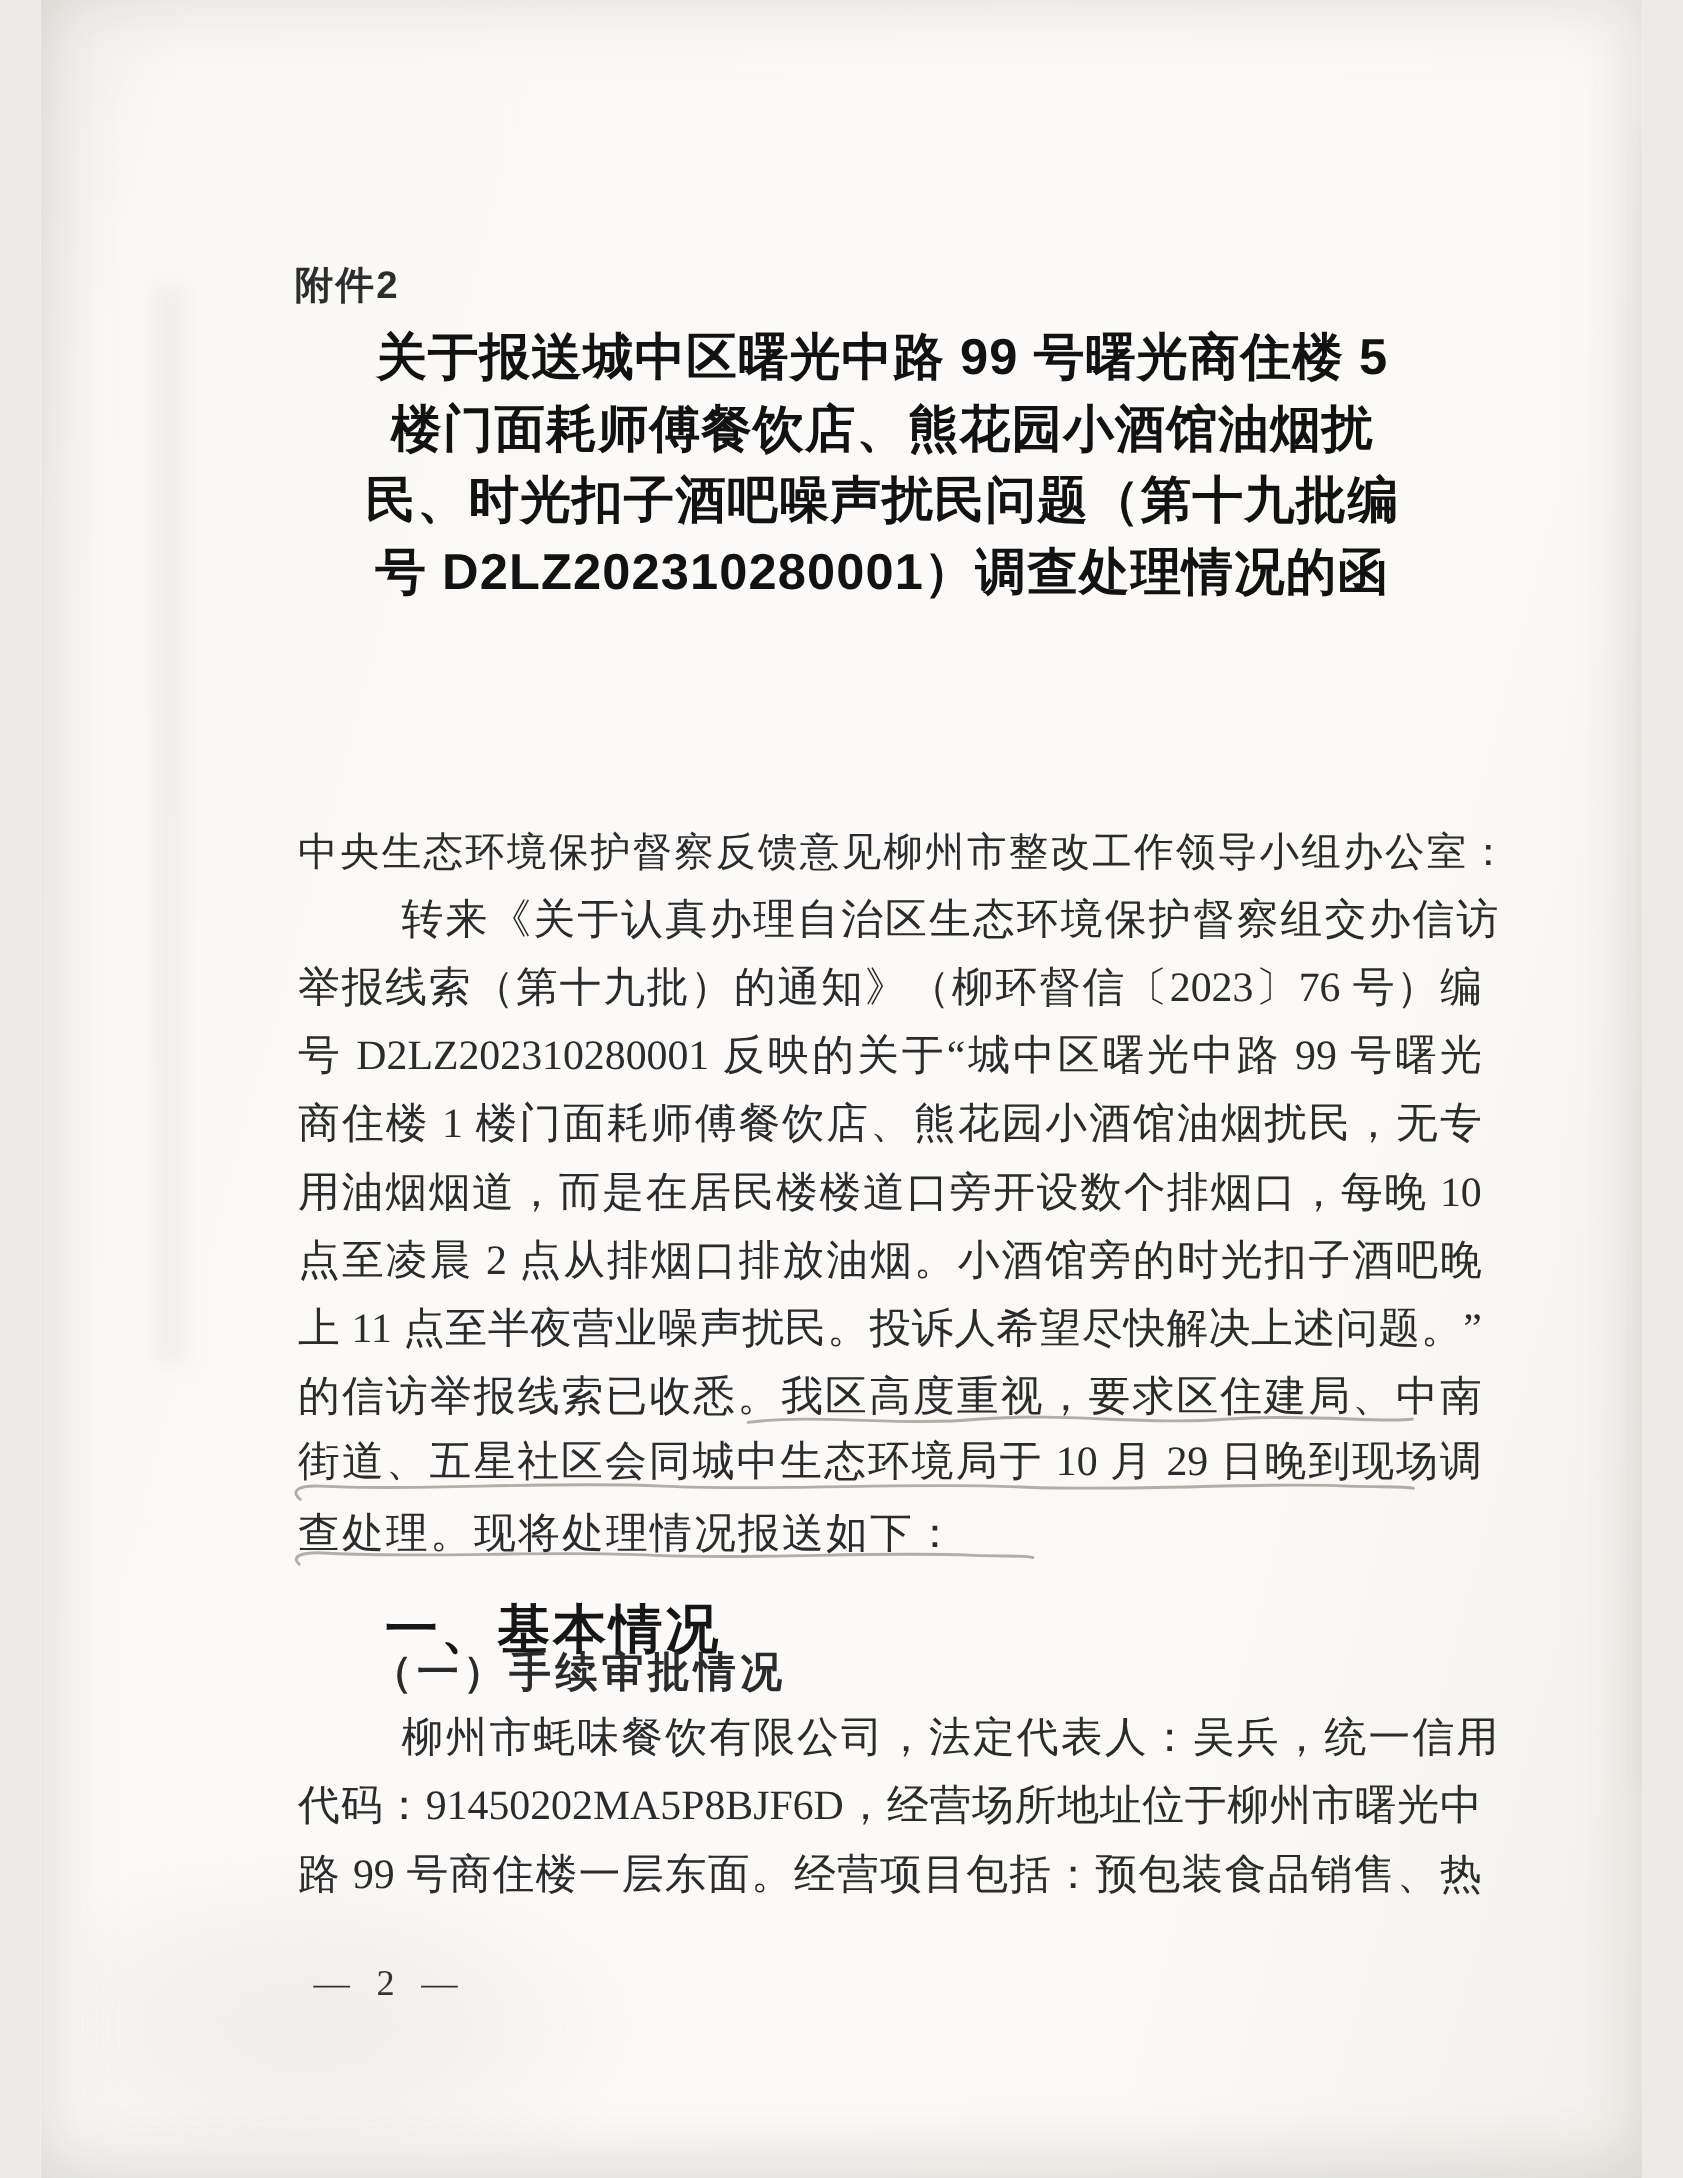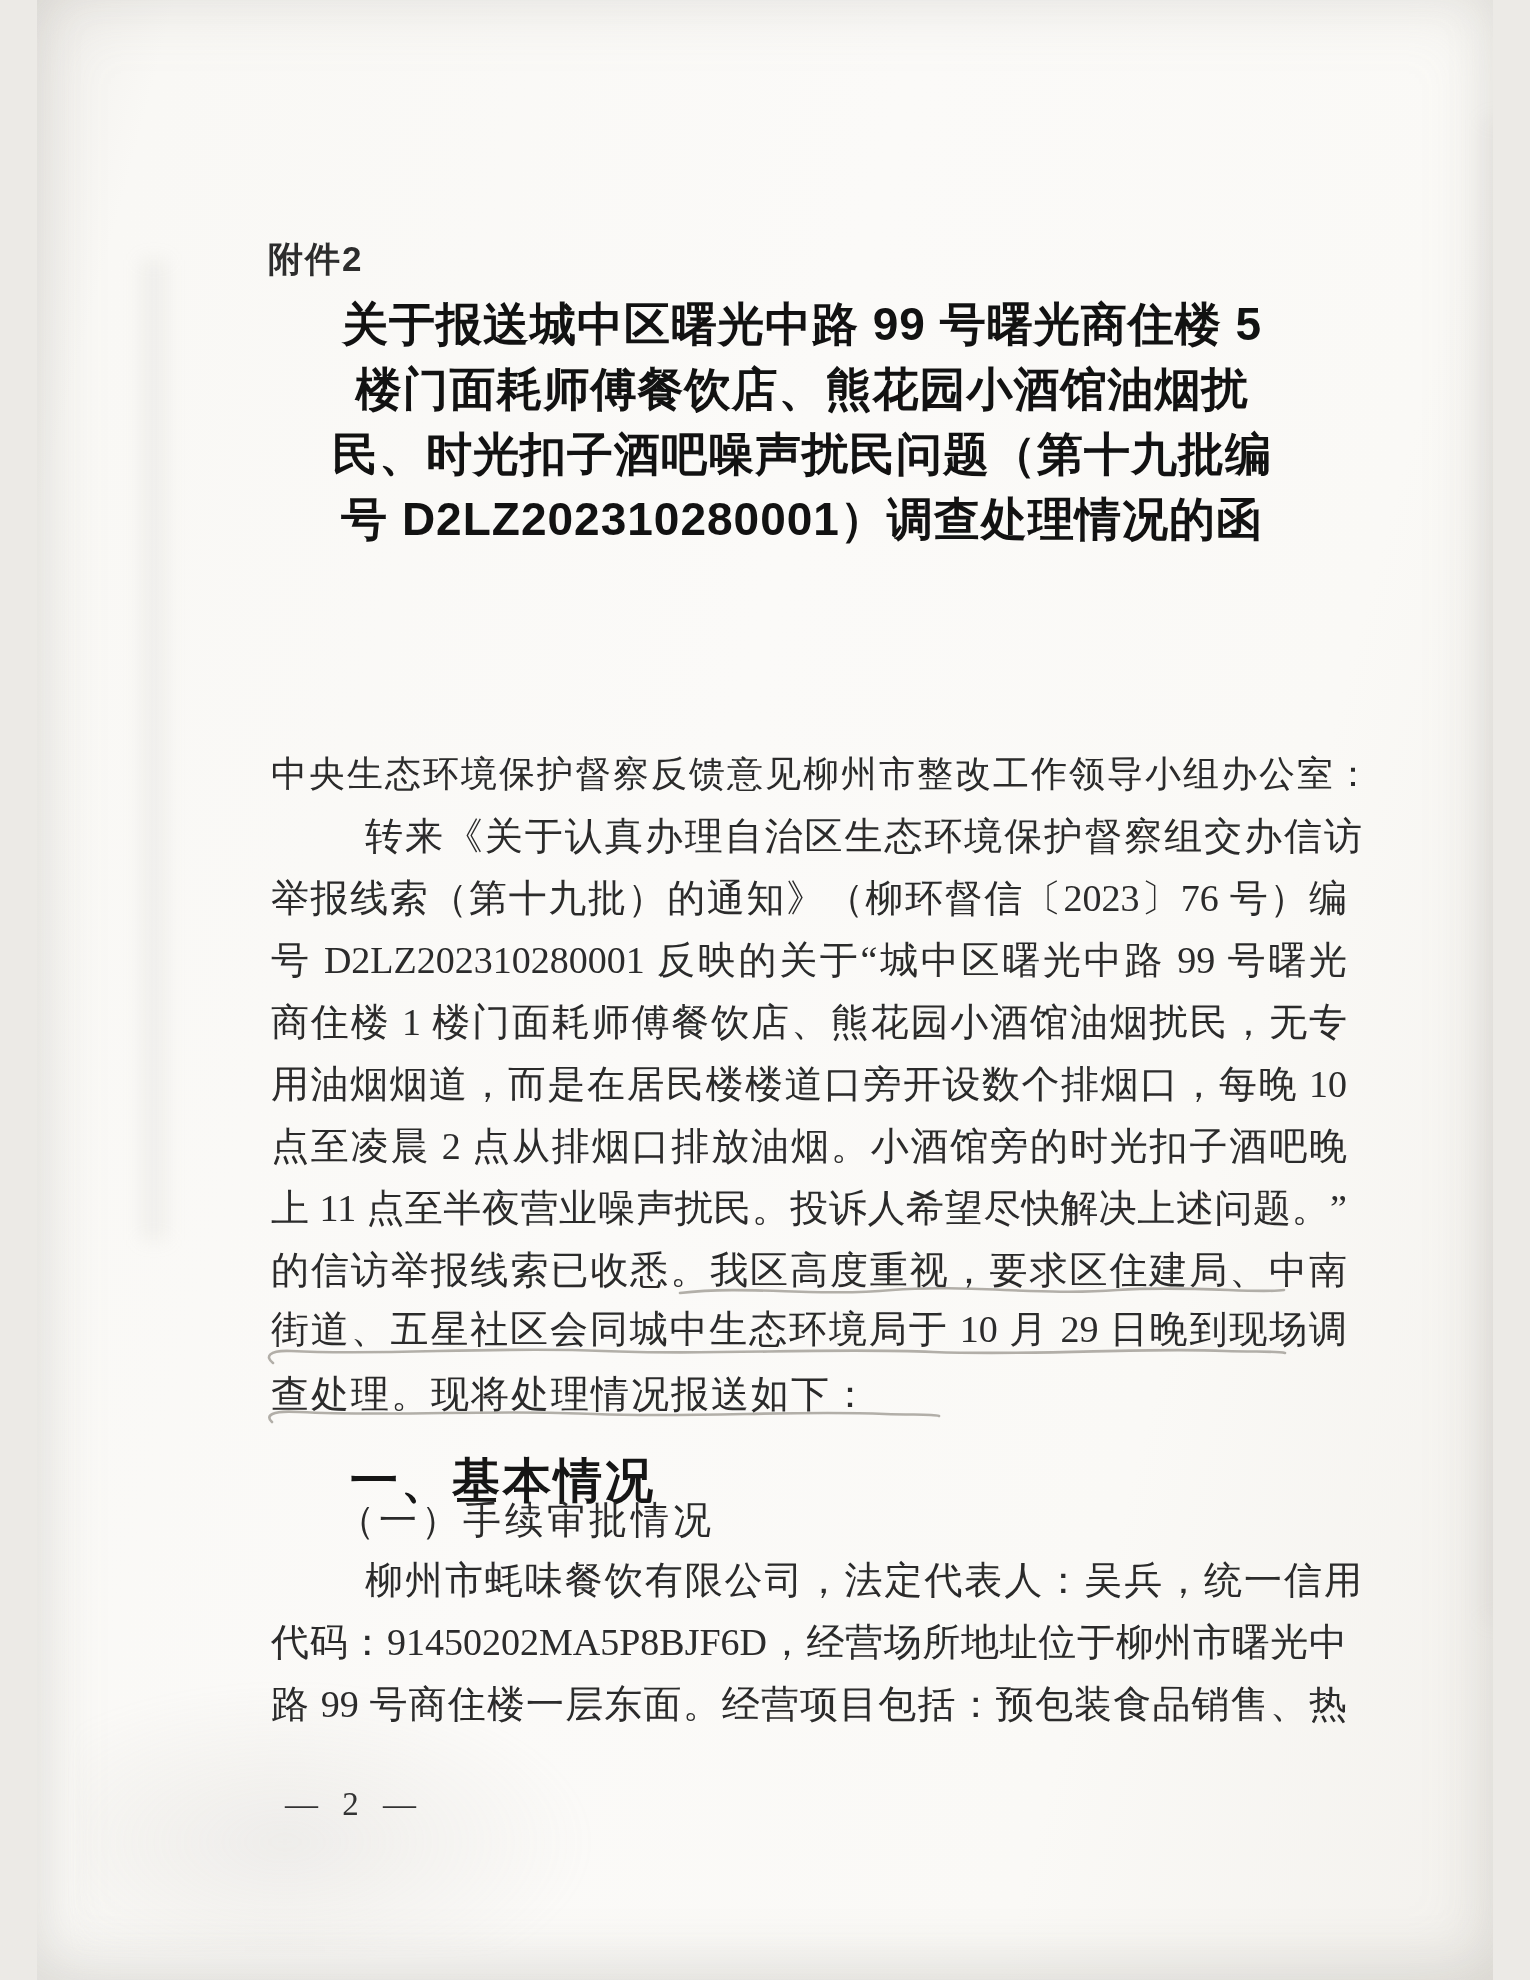--- a/index.html
+++ b/index.html
@@ -40,21 +40,21 @@
   .line.noj{text-align:center;text-align-last:left;letter-spacing:2px;}
   .salutation{top:751px;font-size:36px;letter-spacing:0;}
   .p1-0{top:813px}.p1-1{top:875px}.p1-2{top:937px}.p1-3{top:999px}
   .p1-4{top:1061px}.p1-5{top:1123px}.p1-6{top:1185px}.p1-7{top:1247px}
   .p1-8{top:1306px}.p1-9{top:1371px}
   .h1{
     top:1433px;left:313px;
     font-family:"Liberation Sans","DejaVu Sans",sans-serif;
     font-weight:800;font-size:48px;color:#161616;letter-spacing:3px;margin-top:16px;
   }
-  .sub1{top:1495px;left:300px;font-size:38px;letter-spacing:4px;color:#2b2b2b;}
+  .sub1{top:1495px;left:300px;font-size:38px;letter-spacing:4px;color:#2b2b2b;font-weight:bold;}
   .p2-0{top:1557px}.p2-1{top:1619px}.p2-2{top:1681px}
   .pagenum{
     left:248px;top:1786px;
     font-size:33px;color:#333;letter-spacing:8px;
   }
   .pencil{position:absolute;pointer-events:none;}
   .pencil path{fill:none;stroke:#a5a19a;stroke-width:2.6;stroke-linecap:round;opacity:.85;}
 </style>
 </head>
 <body>

